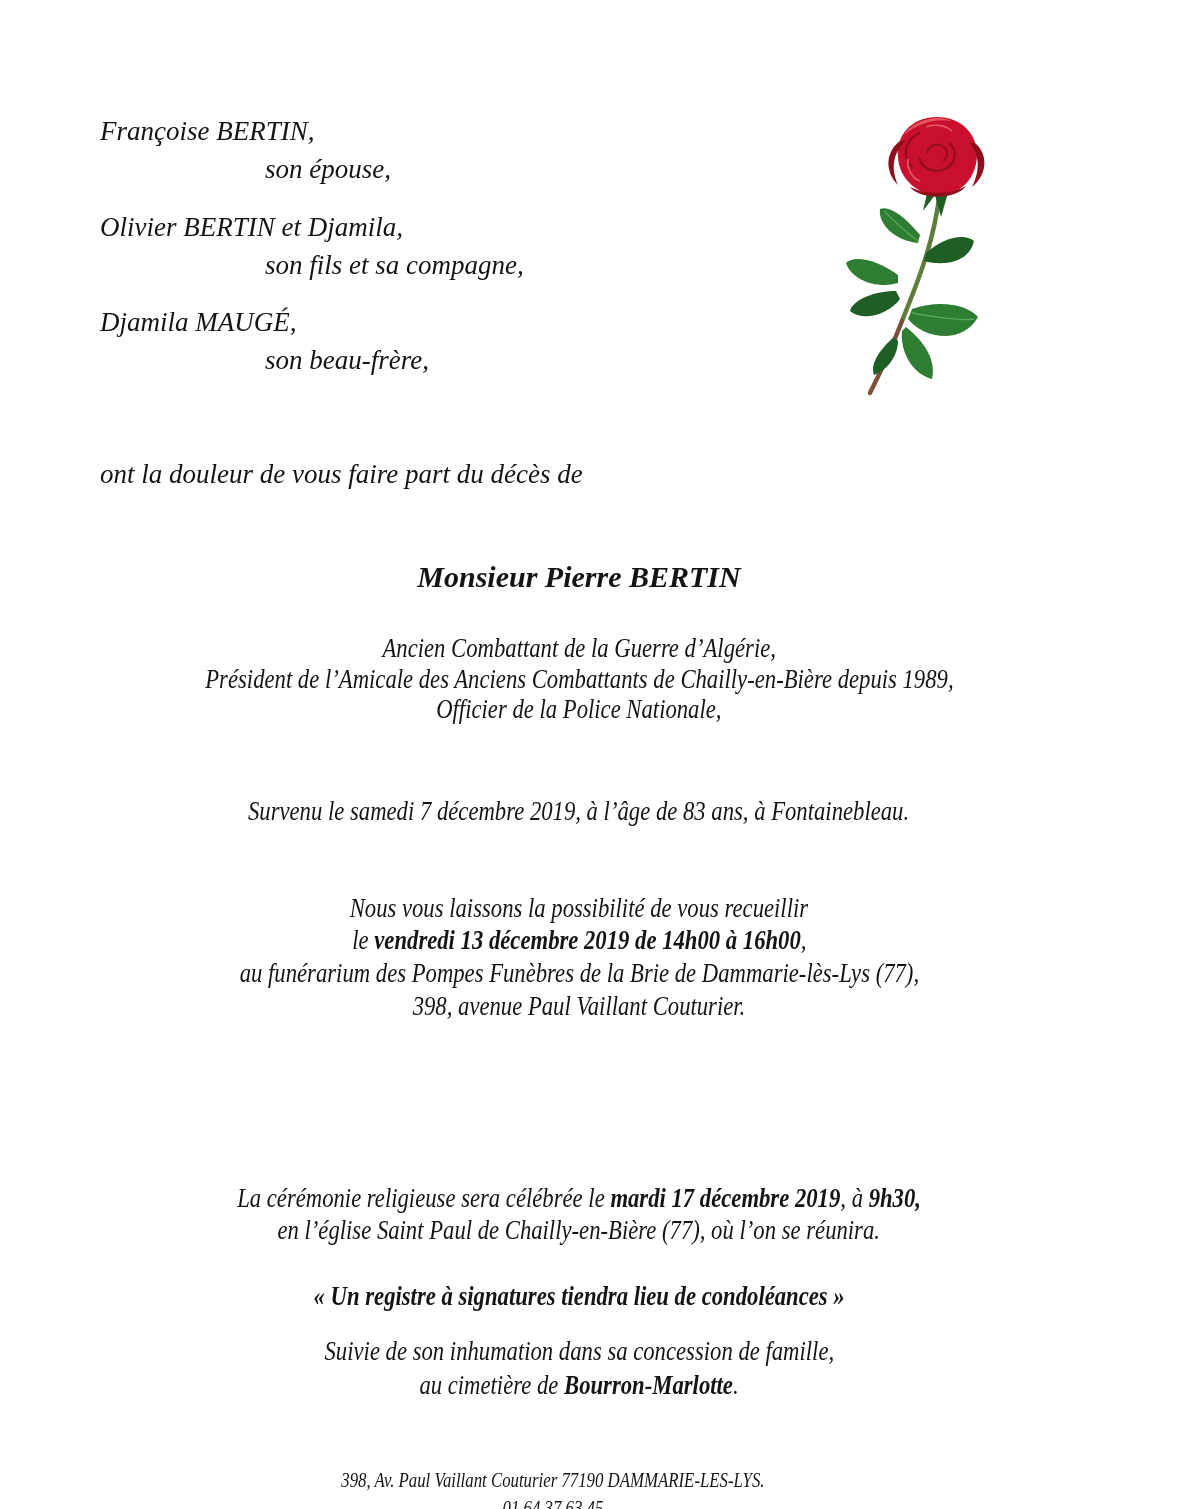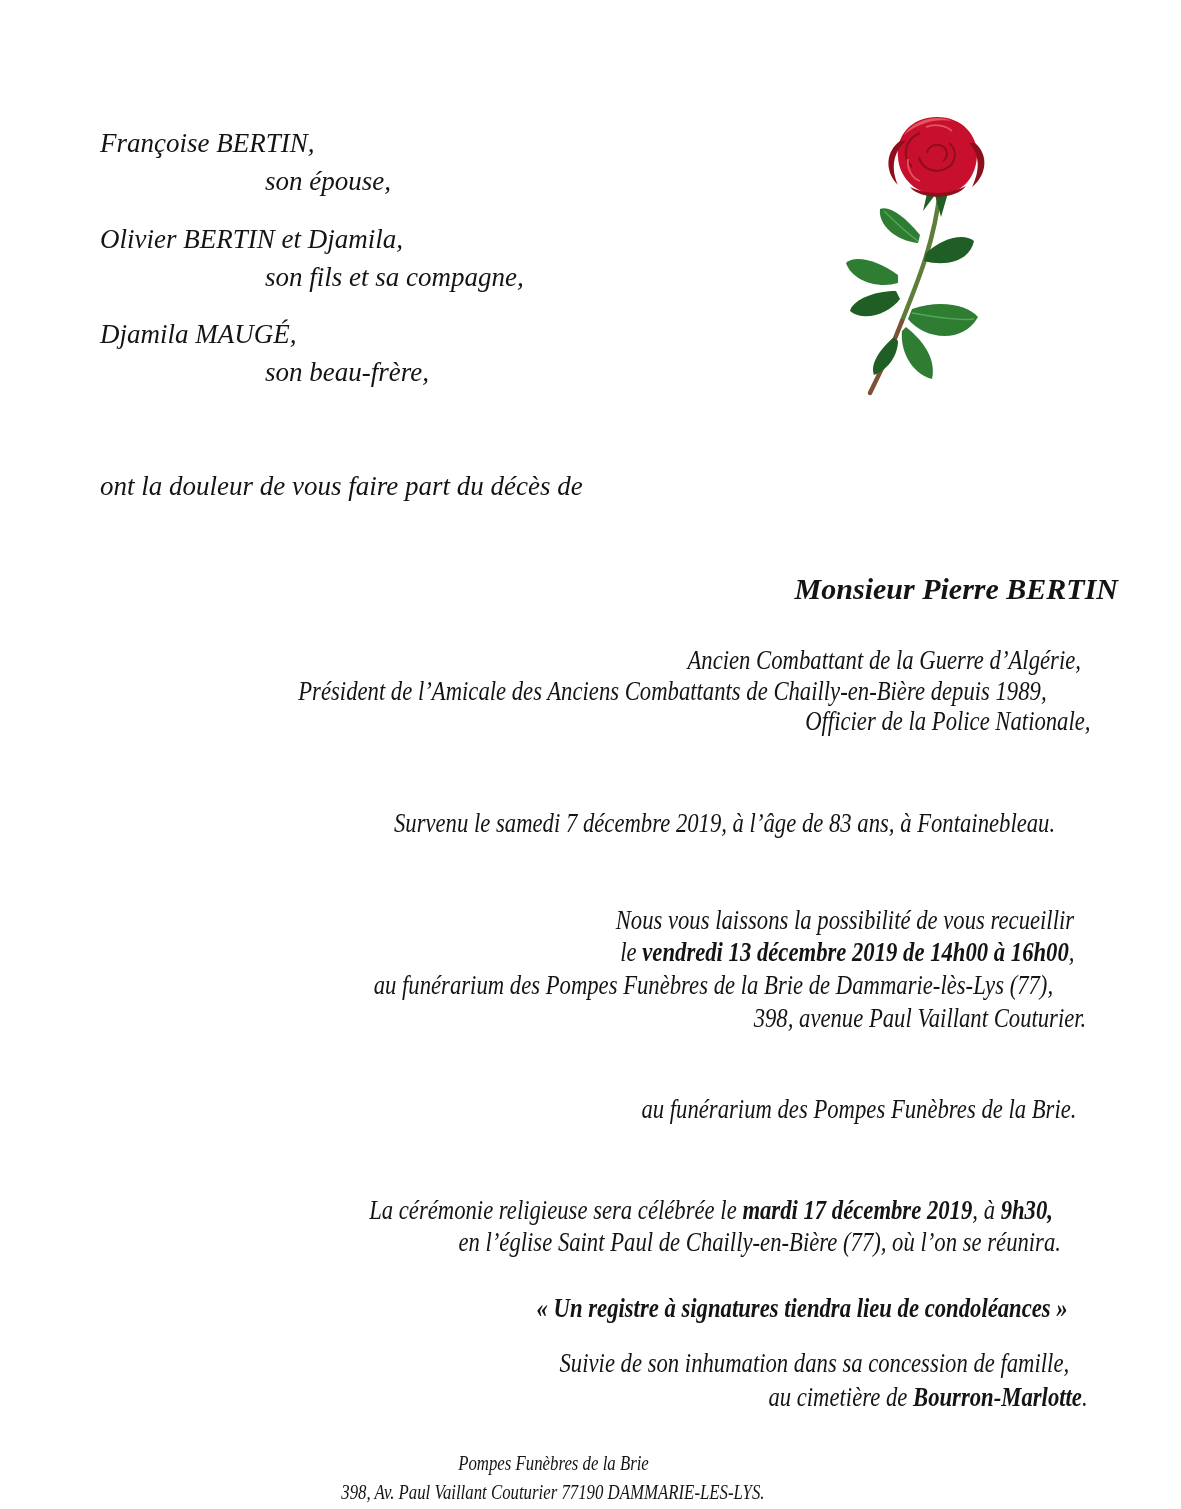--- a/index.html
+++ b/index.html
@@ -11,25 +11,24 @@
     overflow: hidden;
     font-family: "Liberation Serif", "DejaVu Serif", serif;
     font-style: italic;
     color: #141414;
   }
   .line {
     position: absolute;
     font-size: 27px;
     line-height: 38px;
     white-space: nowrap;
-    margin-top: 12px;
   }
   .left   { left: 100px; }
   .indent { left: 265px; }
-  .center { left: 40px; right: 63px; text-align: right; line-height: 33px; font-style: italic; }
+  .center { left: 40px; right: 63px; text-align: center; line-height: 33px; font-style: italic; }
   .title  { font-size: 30px; font-weight: bold; line-height: 40px; }
   .cx {
     display: inline-block;
     transform: scaleX(0.84);
     transform-origin: 50% 50%;
     white-space: nowrap;
   }
   .bold { font-weight: bold; }
   .footer-line { left: 0; right: 75px; text-align: center; font-size: 20px; line-height: 29px; }
   .rose-svg { position: absolute; left: 800px; top: 103px; width: 205px; height: 295px; }
@@ -98,44 +97,38 @@
   <div class="line center" style="top:924px">
     <span class="cx"><span>le </span><span class="bold">vendredi 13 décembre 2019 de 14h00 à 16h00</span><span>,</span></span>
   </div>
   <div class="line center" style="top:957px">
     <span class="cx">au funérarium des Pompes Funèbres de la Brie de Dammarie-lès-Lys (77),</span>
   </div>
   <div class="line center" style="top:990px">
     <span class="cx">398, avenue Paul Vaillant Couturier.</span>
   </div>
 
-  <div class="line center" style="top:1081px">
-    <span class="cx">au funérarium des Pompes Funèbres de la Brie.</span>
-  </div>
 
   <div class="line center" style="top:1182px">
     <span class="cx"><span>La cérémonie religieuse sera célébrée le </span><span class="bold">mardi 17 décembre 2019</span><span>, à </span><span class="bold">9h30,</span></span>
   </div>
   <div class="line center" style="top:1214px">
     <span class="cx">en l’église Saint Paul de Chailly-en-Bière (77), où l’on se réunira.</span>
   </div>
   <div class="line center bold" style="top:1280px">
     <span class="cx">« Un registre à signatures tiendra lieu de condoléances »</span>
   </div>
 
   <div class="line center" style="top:1369px">
     <span class="cx"><span>au cimetière de </span><span class="bold">Bourron-Marlotte</span><span>.</span></span>
   </div>
   <div class="line center" style="top:1335px">
     <span class="cx">Suivie de son inhumation dans sa concession de famille,</span>
   </div>
 
-  <div class="line footer-line" style="top:1437px">
-    <span class="cx">Pompes Funèbres de la Brie</span>
-  </div>
   <div class="line footer-line" style="top:1466px">
     <span class="cx">398, Av. Paul Vaillant Couturier 77190 DAMMARIE-LES-LYS.</span>
   </div>
   <div class="line footer-line" style="top:1494px">
     <span class="cx">01.64.37.63.45</span>
   </div>
 
 </div>
 
 </body></html>

